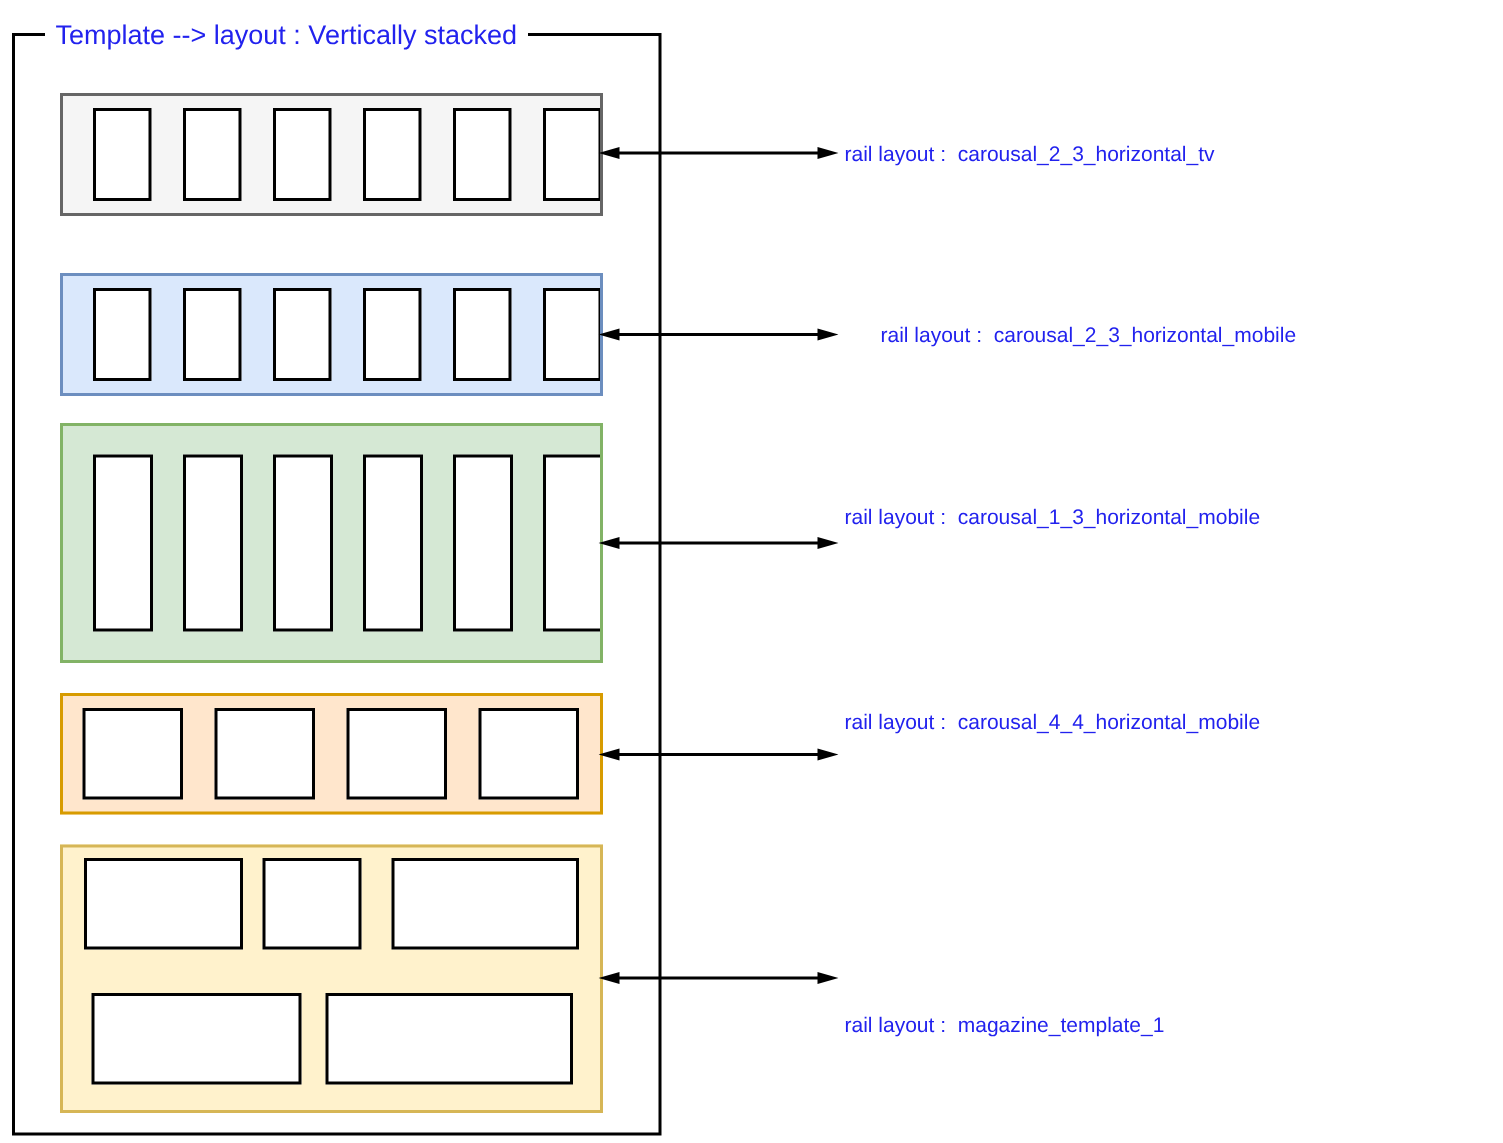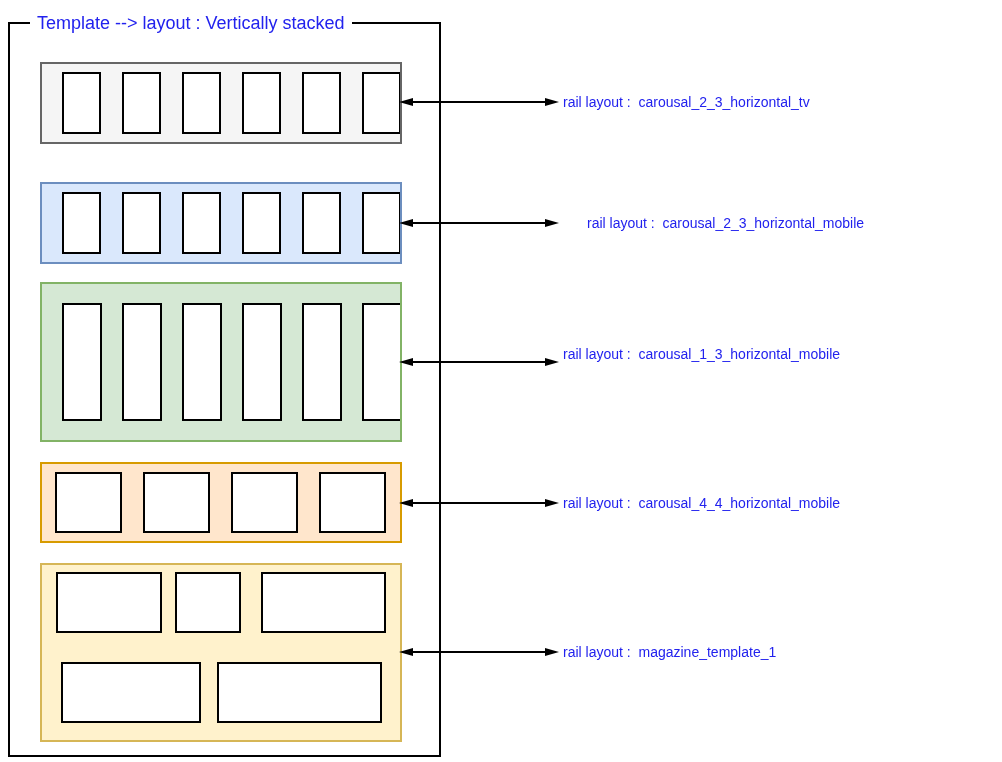--- a/index.html
+++ b/index.html
@@ -72,23 +72,23 @@
   .arrow-4 { top: 496px; }
   .arrow-5 { top: 645px; }
 
   
   .rail-label {
     position: absolute; left: 563px;
     font-size: 14px; line-height: 22px; white-space: pre;
   }
   .label-1 { top: 91px; }
   .label-2 { top: 212px; margin-left: 24px; }
-  .label-3 { top: 343px; }
-  .label-4 { top: 492px; }
-  .label-5 { top: 641px; }
+  .label-3 { top: 333px; }
+  .label-4 { top: 470px; }
+  .label-5 { top: 672px; }
 </style>
 </head>
 <body>
 
 <div class="scene">
 
   <div class="frame">
     <span class="frame-title" style="color: rgb(34, 34, 238);">Template --&gt; layout : Vertically stacked</span>
   </div>
 

